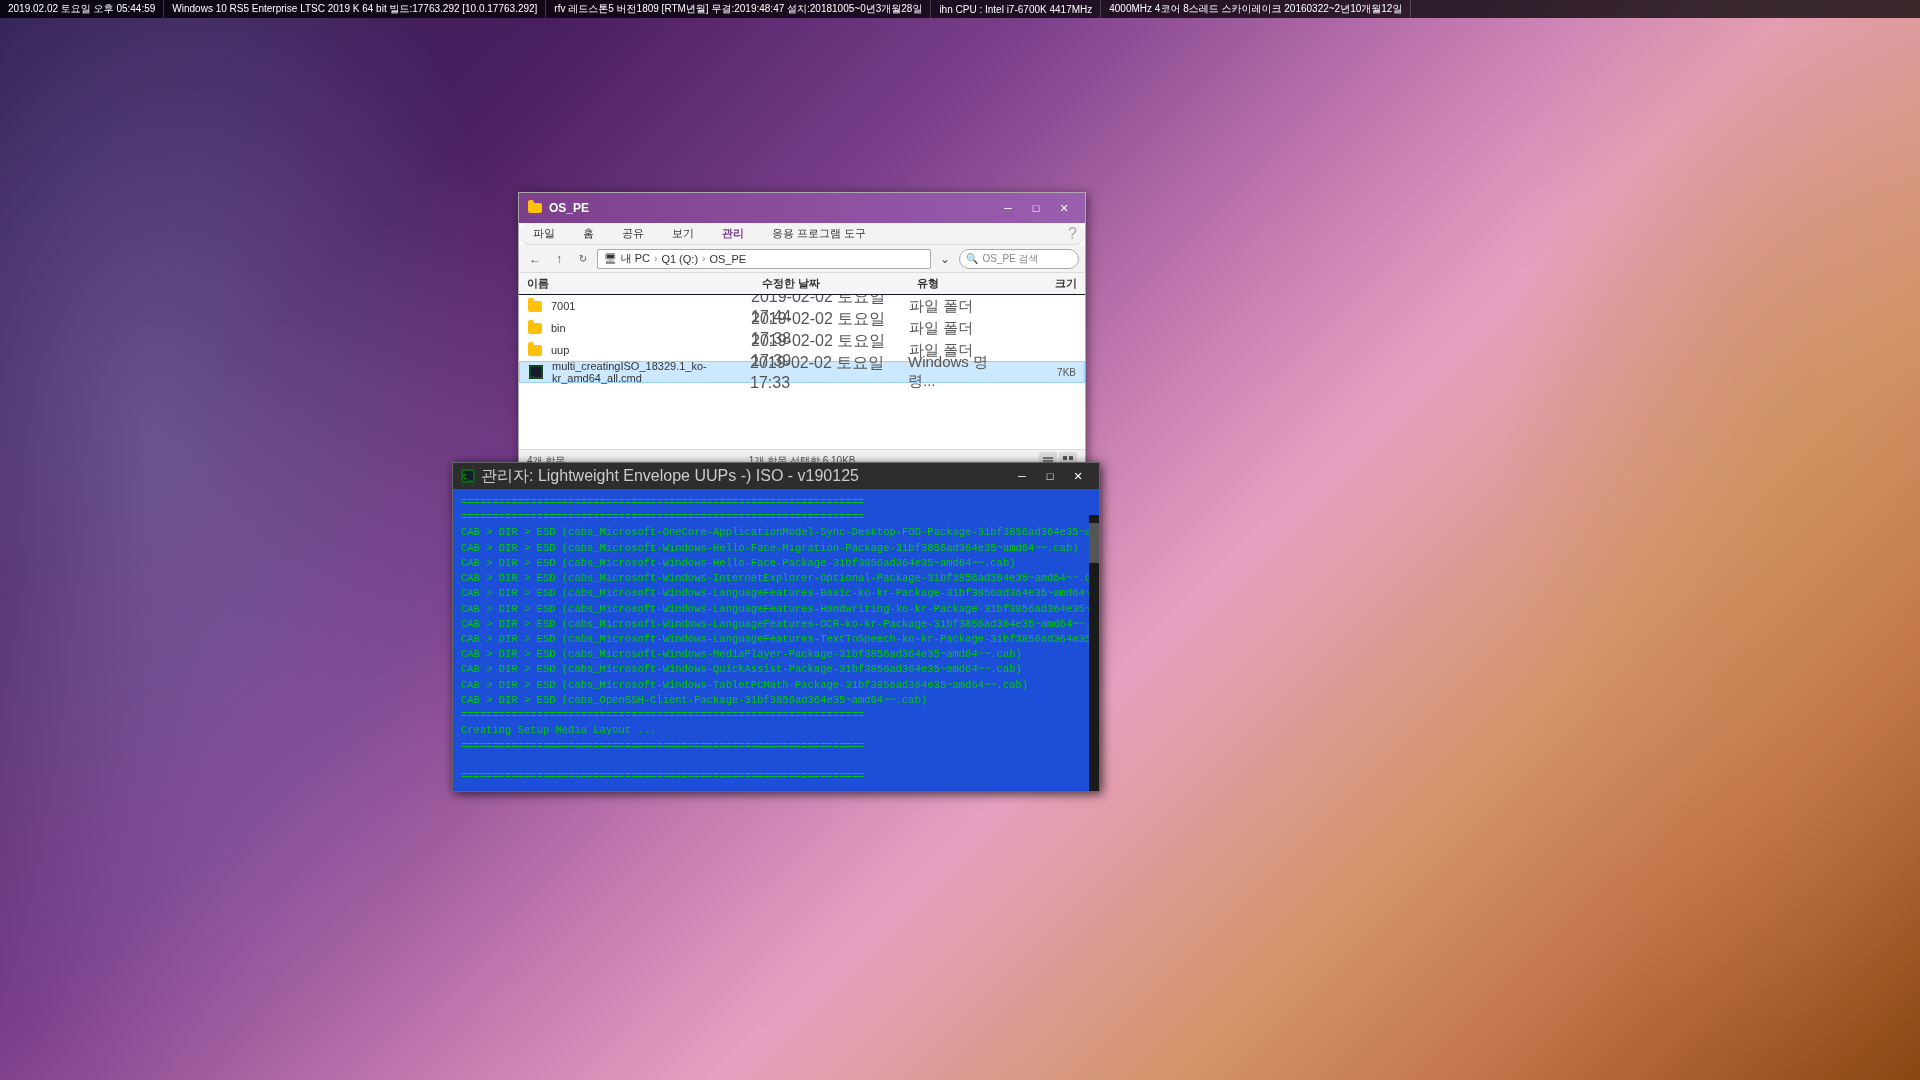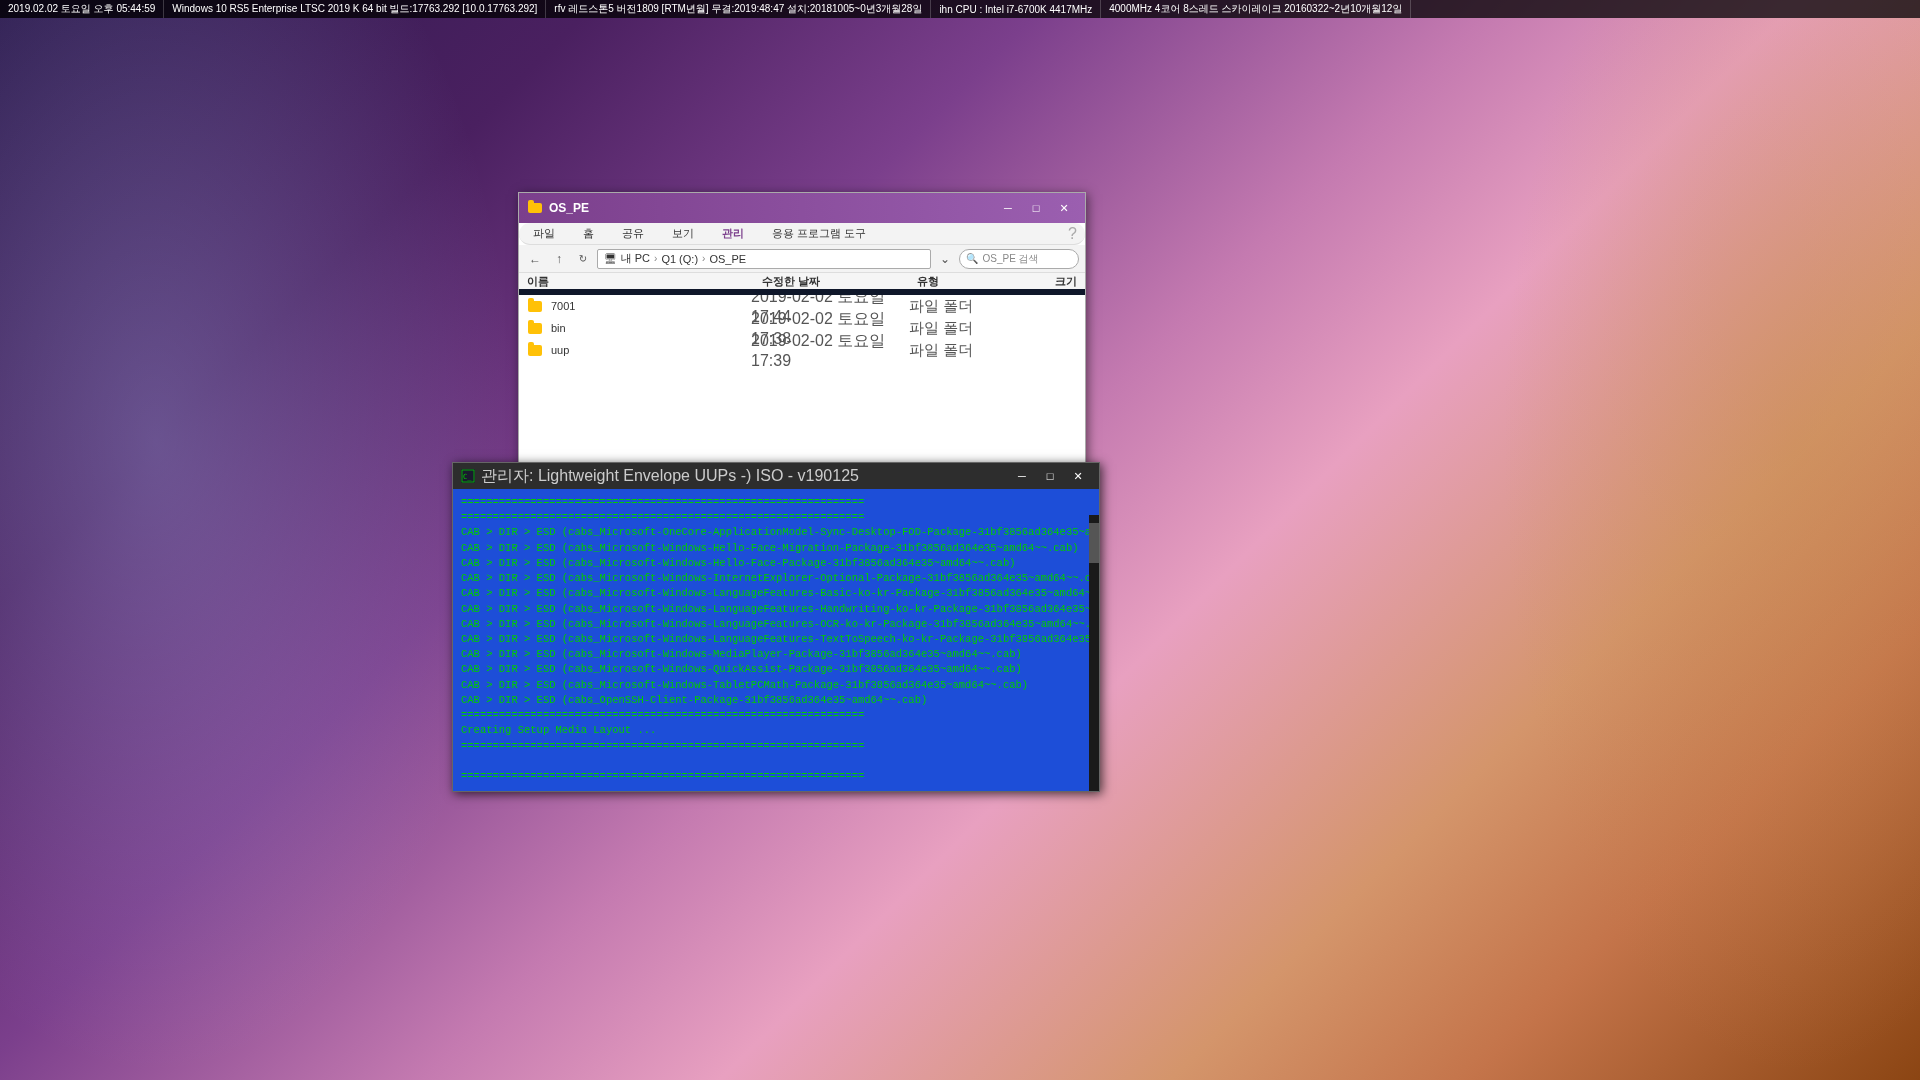--- a/index.html
+++ b/index.html
@@ -199,21 +199,21 @@
       color: #888;
       gap: 4px;
     }
 
     
     .col-headers {
       height: 22px;
       background: #f5f5f5;
       display: flex;
       align-items: center;
-      border-bottom: 6px solid #0f172a;
+      border-bottom: 1px solid #0f172a;
       flex-shrink: 0;
       padding: 0 8px;
     }
 
     .col-header {
       font-size: 11px;
       color: #333;
       font-weight: 600;
     }
 
@@ -440,22 +440,56 @@
     <div class="file-row">
       <div class="file-icon">
           <div class="folder-icon"></div>
         </div>
       <span class="file-name">uup</span>
       <span class="file-date">2019-02-02 토요일 17:39</span>
       <span class="file-type">파일 폴더</span>
       <span class="file-size"></span>
     </div>
 
-  </div>
-
+    <div class="file-row selected">
+      <div class="file-icon">
+        <svg width="14" height="14" viewBox="0 0 14 14">
+          <rect width="14" height="14" fill="#1a1a2e"></rect>
+          <rect x="1" y="1" width="12" height="12" fill="none" stroke="#00cc00" stroke-width="0.5"></rect>
+          <text x="2" y="10" font-size="6" fill="#00cc00" font-family="monospace">_</text>
+        </svg>
+      </div>
+      <span class="file-name">multi_creatingISO_18329.1_ko-kr_amd64_all.cmd</span>
+      <span class="file-date">2019-02-02 토요일 17:33</span>
+      <span class="file-type">Windows 명령...</span>
+      <span class="file-size">7KB</span>
+    </div>
+  </div>
+
+  <div class="status-bar">
+    <span class="status-text">4개 항목</span>
+    <span class="status-text">1개 항목 선택함 6.10KB</span>
+    <div class="view-btns">
+      <div class="view-btn">
+        <svg width="12" height="12" viewBox="0 0 12 12">
+            <line x1="1" y1="3" x2="11" y2="3" stroke="#555" stroke-width="1.5"></line>
+            <line x1="1" y1="6" x2="11" y2="6" stroke="#555" stroke-width="1.5"></line>
+            <line x1="1" y1="9" x2="11" y2="9" stroke="#555" stroke-width="1.5"></line>
+          </svg>
+      </div>
+      <div class="view-btn">
+        <svg width="12" height="12" viewBox="0 0 12 12">
+            <rect x="1" y="1" width="4" height="4" fill="#555"></rect>
+            <rect x="7" y="1" width="4" height="4" fill="#555"></rect>
+            <rect x="1" y="7" width="4" height="4" fill="#555"></rect>
+            <rect x="7" y="7" width="4" height="4" fill="#555"></rect>
+          </svg>
+      </div>
+    </div>
+  </div>
 </div>
 
 <div class="cmd-window">
 
   <div class="cmd-titlebar">
     <div style="display:flex;align-items:center;gap:6px;">
       <svg width="14" height="14" viewBox="0 0 14 14">
         <rect width="14" height="14" fill="#1a1a2e"></rect>
         <rect x="1" y="1" width="12" height="12" fill="none" stroke="#00cc00" stroke-width="0.8"></rect>
         <text x="2" y="10" font-size="7" fill="#00cc00" font-family="monospace">C_</text>

